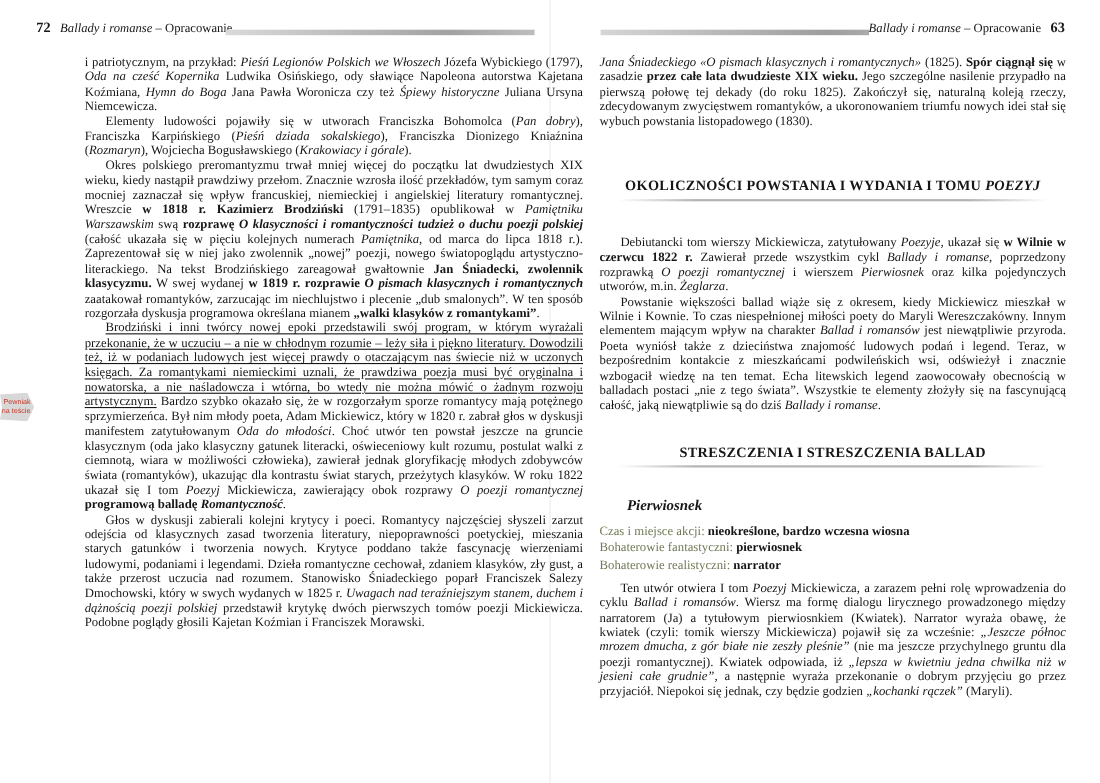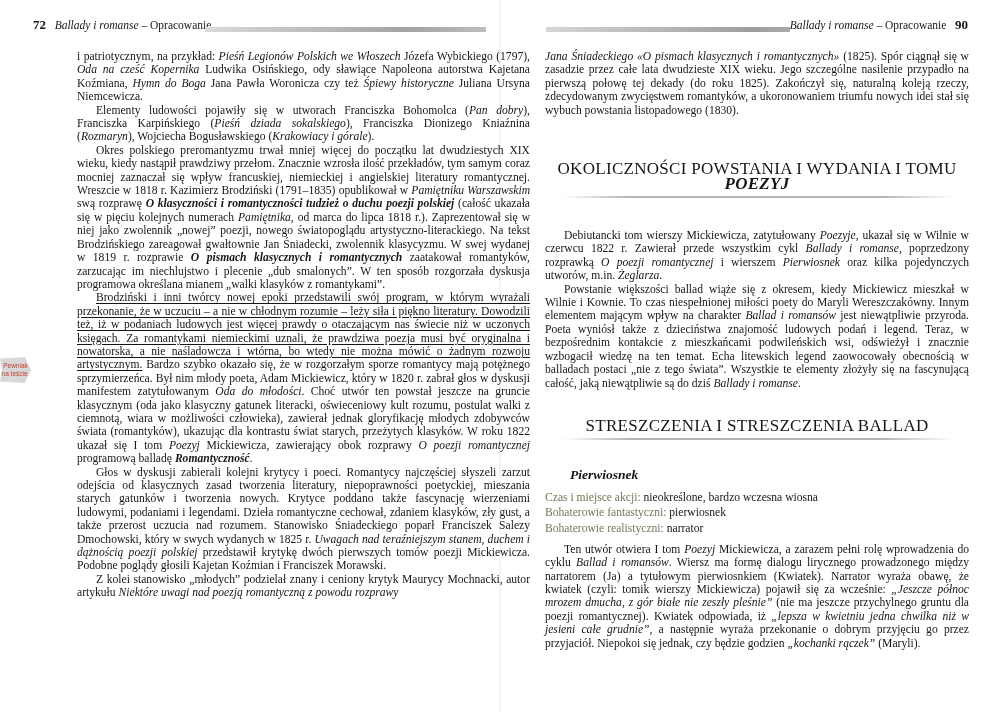--- a/index.html
+++ b/index.html
@@ -19,29 +19,29 @@
   .right-hdr{right:32px;text-align:right;}
   .hdr-bar{position:absolute;top:27px;height:5px;}
   .left-bar{left:205px;width:281px;background:linear-gradient(90deg,#dadada,#a2a2a2 72%,#bdbdbd);}
   .right-bar{left:546px;width:244px;background:linear-gradient(90deg,#d6d6d6,#9d9d9d 85%,#aaaaaa);}
   
   .col{position:absolute;text-align:justify;font-size:11.6px;line-height:13.4px;}
   .left-col{left:33px;top:50px;width:453px;margin-left:44px;}
   .right-col{left:545px;top:50px;width:424px;}
   .para{margin:0;}
   .para.indent{text-indent:19px;}
-  .b{font-weight:normal;}
+  .b{font-weight:bold;}
   .i{font-style:italic;}
   .bi{font-weight:bold;font-style:italic;}
   .u{text-decoration:underline;text-underline-offset:2px;}
   .lbl{color:var(--label-green,#707a56);}
   
   .sec{margin:44px 0 31px 0;}
   .sec.sec2{margin:28px 0 27px 0;}
-  .sec-h{text-align:center;font-weight:bold;font-size:17px;letter-spacing:0.3px;line-height:15px;}
+  .sec-h{text-align:center;font-weight:bold;font-size:13px;letter-spacing:0.3px;line-height:15px;}
   .sec-rule{height:2px;width:92%;margin:5px auto 0 auto;
     background:linear-gradient(90deg,rgba(176,176,176,0),#b3b3b3 18%,#b3b3b3 82%,rgba(176,176,176,0));}
   .sub-h{font-weight:bold;font-style:italic;font-size:13.5px;margin:0 0 7px 25px;line-height:16px;}
   .info{text-align:left;line-height:15.3px;margin:0 0 7px 0;}
   .info .para{text-indent:0;}
   
   .margin-tab{
     position:absolute;left:0;top:357px;width:31px;height:26px;
     background:var(--tab-gray,#d8d8d8);
     clip-path:polygon(0 6%,80% 0,100% 50%,80% 100%,0 94%,6% 50%);
@@ -60,30 +60,29 @@
     <span class="pg">72</span>
     <span>&nbsp;</span>
     <span class="ttl">Ballady i romanse</span><span> – Opracowanie</span>
   </div>
   <div class="hdr-bar left-bar"></div>
 
   <div class="hdr-bar right-bar"></div>
   <div class="hdr right-hdr">
     <span class="ttl">Ballady i romanse</span><span> – Opracowanie </span>
     <span>&nbsp;</span>
-    <span class="pg">90</span>
+    <span class="pg">63</span>
   </div>
 
   <div class="col left-col">
       <p class="para"><span>i patriotycznym, na przykład: </span><span class="i">Pieśń Legionów Polskich we Włoszech</span><span> Józefa Wybickiego (1797), </span><span class="i">Oda na cześć Kopernika</span><span> Ludwika Osińskiego, ody sławiące Napoleona autorstwa Kajetana Koźmiana, </span><span class="i">Hymn do Boga</span><span> Jana Pawła Woronicza czy też </span><span class="i">Śpiewy historyczne</span><span> Juliana Ursyna Niemcewicza.</span></p>
       <p class="para indent"><span>Elementy ludowości pojawiły się w utworach Franciszka Bohomolca (</span><span class="i">Pan dobry</span><span>), Franciszka Karpińskiego (</span><span class="i">Pieśń dziada sokalskiego</span><span>), Franciszka Dionizego Kniaźnina (</span><span class="i">Rozmaryn</span><span>), Wojciecha Bogusławskiego (</span><span class="i">Krakowiacy i górale</span><span>).</span></p>
       <p class="para indent"><span>Okres polskiego preromantyzmu trwał mniej więcej do początku lat dwudziestych XIX wieku, kiedy nastąpił prawdziwy przełom. Znacznie wzrosła ilość przekładów, tym samym coraz mocniej zaznaczał się wpływ francuskiej, niemieckiej i angielskiej literatury romantycznej. Wreszcie </span><span class="b">w 1818 r. Kazimierz Brodziński</span><span> (1791–1835) opublikował w </span><span class="i">Pamiętniku Warszawskim</span><span> swą </span><span class="b">rozprawę </span><span class="bi">O klasyczności i romantyczności tudzież o duchu poezji polskiej</span><span> (całość ukazała się w pięciu kolejnych numerach </span><span class="i">Pamiętnika</span><span>, od marca do lipca 1818 r.). Zaprezentował się w niej jako zwolennik „nowej” poezji, nowego światopoglądu artystyczno-literackiego. Na tekst Brodzińskiego zareagował gwałtownie </span><span class="b">Jan Śniadecki, zwolennik klasycyzmu.</span><span> W swej wydanej </span><span class="b">w 1819 r. rozprawie </span><span class="bi">O pismach klasycznych i romantycznych</span><span> zaatakował romantyków, zarzucając im niechlujstwo i plecenie „dub smalonych”. W ten sposób rozgorzała dyskusja programowa określana mianem </span><span class="b">„walki klasyków z romantykami”</span><span>.</span></p>
       <p class="para indent"><span class="u">Brodziński i inni twórcy nowej epoki przedstawili swój program, w którym wyrażali przekonanie, że w uczuciu – a nie w chłodnym rozumie – leży siła i piękno literatury. Dowodzili też, iż w podaniach ludowych jest więcej prawdy o otaczającym nas świecie niż w uczonych księgach. Za romantykami niemieckimi uznali, że prawdziwa poezja musi być oryginalna i nowatorska, a nie naśladowcza i wtórna, bo wtedy nie można mówić o żadnym rozwoju artystycznym.</span><span> Bardzo szybko okazało się, że w rozgorzałym sporze romantycy mają potężnego sprzymierzeńca. Był nim młody poeta, Adam Mickiewicz, który w 1820 r. zabrał głos w dyskusji manifestem zatytułowanym </span><span class="i">Oda do młodości</span><span>. Choć utwór ten powstał jeszcze na gruncie klasycznym (oda jako klasyczny gatunek literacki, oświeceniowy kult rozumu, postulat walki z ciemnotą, wiara w możliwości człowieka), zawierał jednak gloryfikację młodych zdobywców świata (romantyków), ukazując dla kontrastu świat starych, przeżytych klasyków. W roku 1822 ukazał się I tom </span><span class="i">Poezyj</span><span> Mickiewicza, zawierający obok rozprawy </span><span class="i">O poezji romantycznej</span><span> </span><span class="b">programową balladę </span><span class="bi">Romantyczność</span><span>.</span></p>
       <p class="para indent"><span>Głos w dyskusji zabierali kolejni krytycy i poeci. Romantycy najczęściej słyszeli zarzut odejścia od klasycznych zasad tworzenia literatury, niepoprawności poetyckiej, mieszania starych gatunków i tworzenia nowych. Krytyce poddano także fascynację wierzeniami ludowymi, podaniami i legendami. Dzieła romantyczne cechował, zdaniem klasyków, zły gust, a także przerost uczucia nad rozumem. Stanowisko Śniadeckiego poparł Franciszek Salezy Dmochowski, który w swych wydanych w 1825 r. </span><span class="i">Uwagach nad teraźniejszym stanem, duchem i dążnością poezji polskiej</span><span> przedstawił krytykę dwóch pierwszych tomów poezji Mickiewicza. Podobne poglądy głosili Kajetan Koźmian i Franciszek Morawski.</span></p>
-      <p class="para indent"><span>Z kolei stanowisko „młodych” podzielał znany i ceniony krytyk Maurycy Mochnacki, autor artykułu </span><span class="i">Niektóre uwagi nad poezją romantyczną z powodu rozprawy</span></p>
     </div>
 
   <div class="margin-tab">
     <div>Pewniak</div>
     <div>na teście.</div>
   </div>
 
   <div class="col right-col">
     <div>
         <p class="para"><span class="i">Jana Śniadeckiego «O pismach klasycznych i romantycznych»</span><span> (1825). </span><span class="b">Spór ciągnął się</span><span> w zasadzie </span><span class="b">przez całe lata dwudzieste XIX wieku.</span><span> Jego szczególne nasilenie przypadło na pierwszą połowę tej dekady (do roku 1825). Zakończył się, naturalną koleją rzeczy, zdecydowanym zwycięstwem romantyków, a ukoronowaniem triumfu nowych idei stał się wybuch powstania listopadowego (1830).</span></p>

